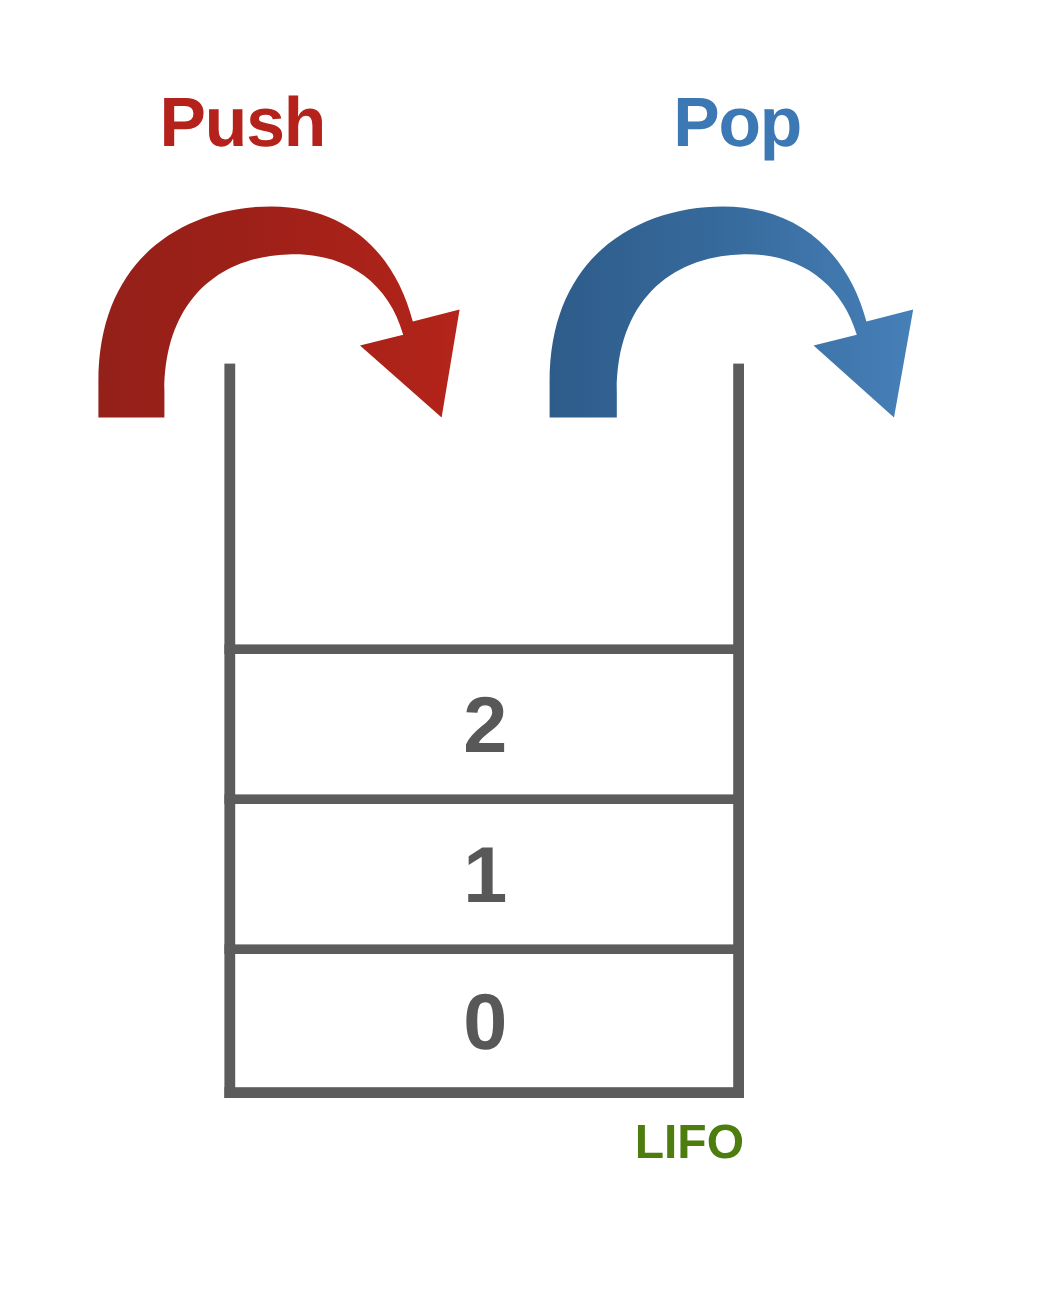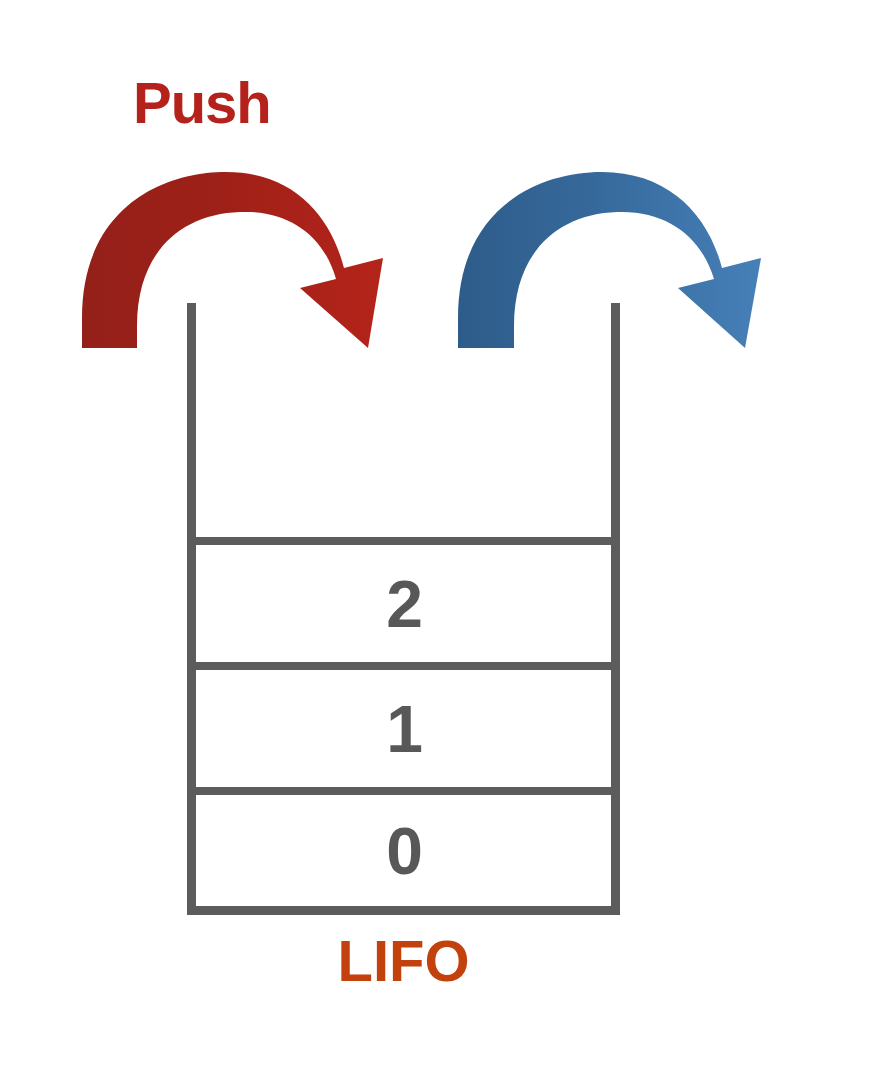--- a/index.html
+++ b/index.html
@@ -116,36 +116,37 @@
     color: #585858;
     user-select: none;
     transform: translateX(1px);
   }
 
   #lifo-label {
     position: absolute;
     left: 187px;
     top: 932px;
     width: 433px;
-    text-align: center;
+    text-align: right;
     font-family: "Liberation Sans", sans-serif;
     font-weight: bold;
-    font-size: 58px;
+    font-size: 40px;
     line-height: 1;
-    color: #c2410c;
+    color: #4d7c0f;
     user-select: none;
   }
 </style>
 </head>
 <body>
 
 <div id="canvas">
 
   <div class="op-label" id="push-label">Push</div>
 
+  <div class="op-label" id="pop-label">Pop</div>
 
   <div id="arrows-layer">
     <svg width="874" height="1078" viewBox="0 0 874 1078" xmlns="http://www.w3.org/2000/svg">
       <defs>
         <linearGradient id="grad-push" x1="0" y1="0" x2="1" y2="0">
           <stop offset="0%" stop-color="#94201A"></stop>
           <stop offset="45%" stop-color="#9E2018"></stop>
           <stop offset="100%" stop-color="#B4241A"></stop>
         </linearGradient>
         <linearGradient id="grad-pop" x1="0" y1="0" x2="1" y2="0">

